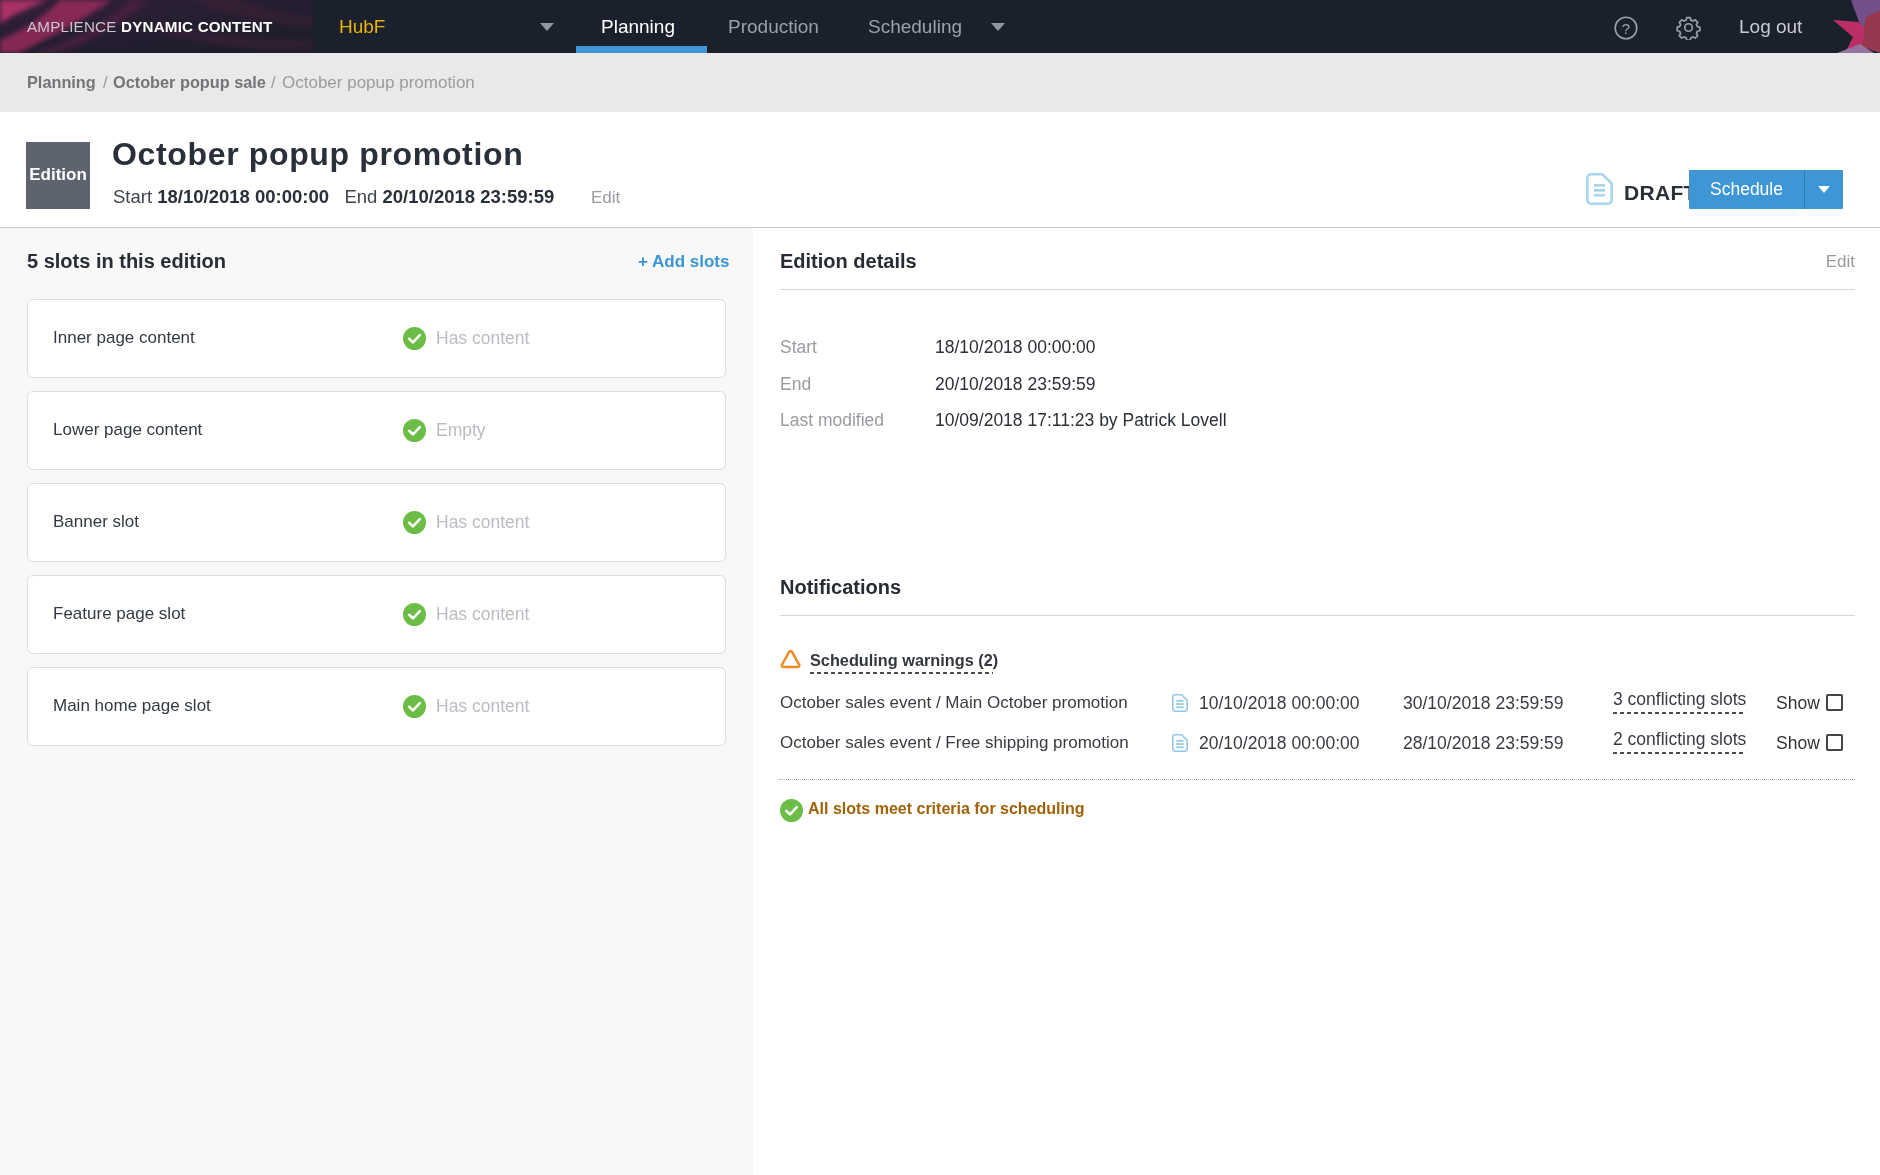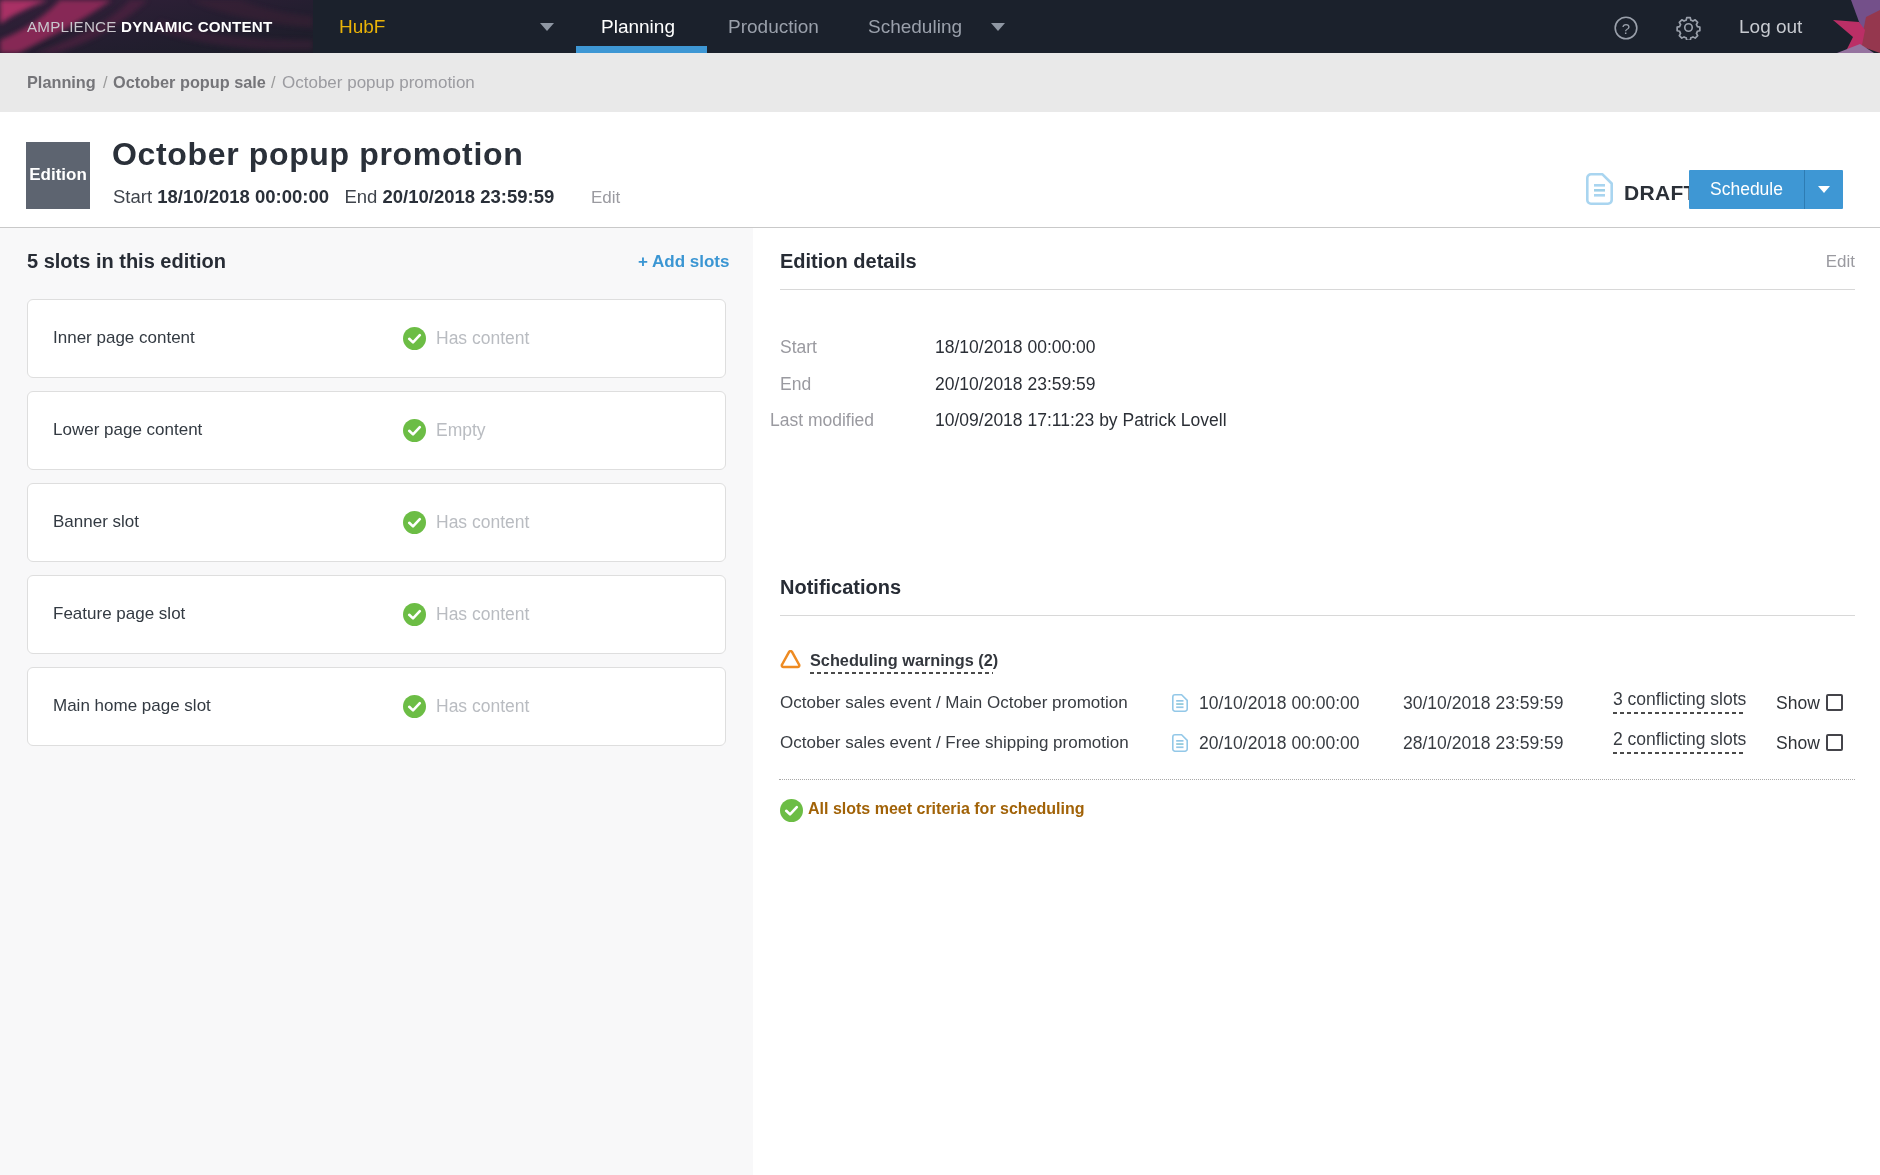--- a/index.html
+++ b/index.html
@@ -178,21 +178,21 @@
 
   <div id="right">
     <div class="abs h2" style="left:27px; top:22px;">Edition details</div>
     <div class="abs" style="right:25px; top:24px; font-size:17px; color:#9a9aa0;">Edit</div>
     <div class="abs" style="left:27px; top:61px; width:1075px; height:1px; background:#d8d8d8;"></div>
 
     <div class="abs lbl" style="left:27px; top:109px;">Start</div>
     <div class="abs val" style="left:182px; top:109px;">18/10/2018 00:00:00</div>
     <div class="abs lbl" style="left:27px; top:146px;">End</div>
     <div class="abs val" style="left:182px; top:146px;">20/10/2018 23:59:59</div>
-    <div class="abs lbl" style="left:17px; top:182px;">Last modified</div>
+    <div class="abs lbl" style="left:27px; top:182px;">Last modified</div>
     <div class="abs val" style="left:182px; top:182px;">10/09/2018 17:11:23 by Patrick Lovell</div>
 
     <div class="abs h2" style="left:27px; top:348px;">Notifications</div>
     <div class="abs" style="left:27px; top:387px; width:1075px; height:1px; background:#d8d8d8;"></div>
 
     <svg class="abs" style="left:27px; top:422px;" width="21" height="20" viewBox="0 0 21 20">
         <path d="M9.1 1.9 a1.7 1.7 0 0 1 2.9 0 l7 12.6 a1.7 1.7 0 0 1 -1.5 2.6 H3.6 a1.7 1.7 0 0 1 -1.5 -2.6 Z" fill="none" stroke="#ee8b22" stroke-width="2.5" stroke-linejoin="round"></path>
       </svg>
     <div class="abs" style="left:57px; top:423px; font-size:16.3px; font-weight:bold; color:#33373d;">Scheduling warnings (2)</div>
     <div class="abs" style="left:57px; top:444px; width:183px; height:2px; background:repeating-linear-gradient(90deg,#4a4a4a 0,#4a4a4a 4px,transparent 4px,transparent 7px);"></div>

